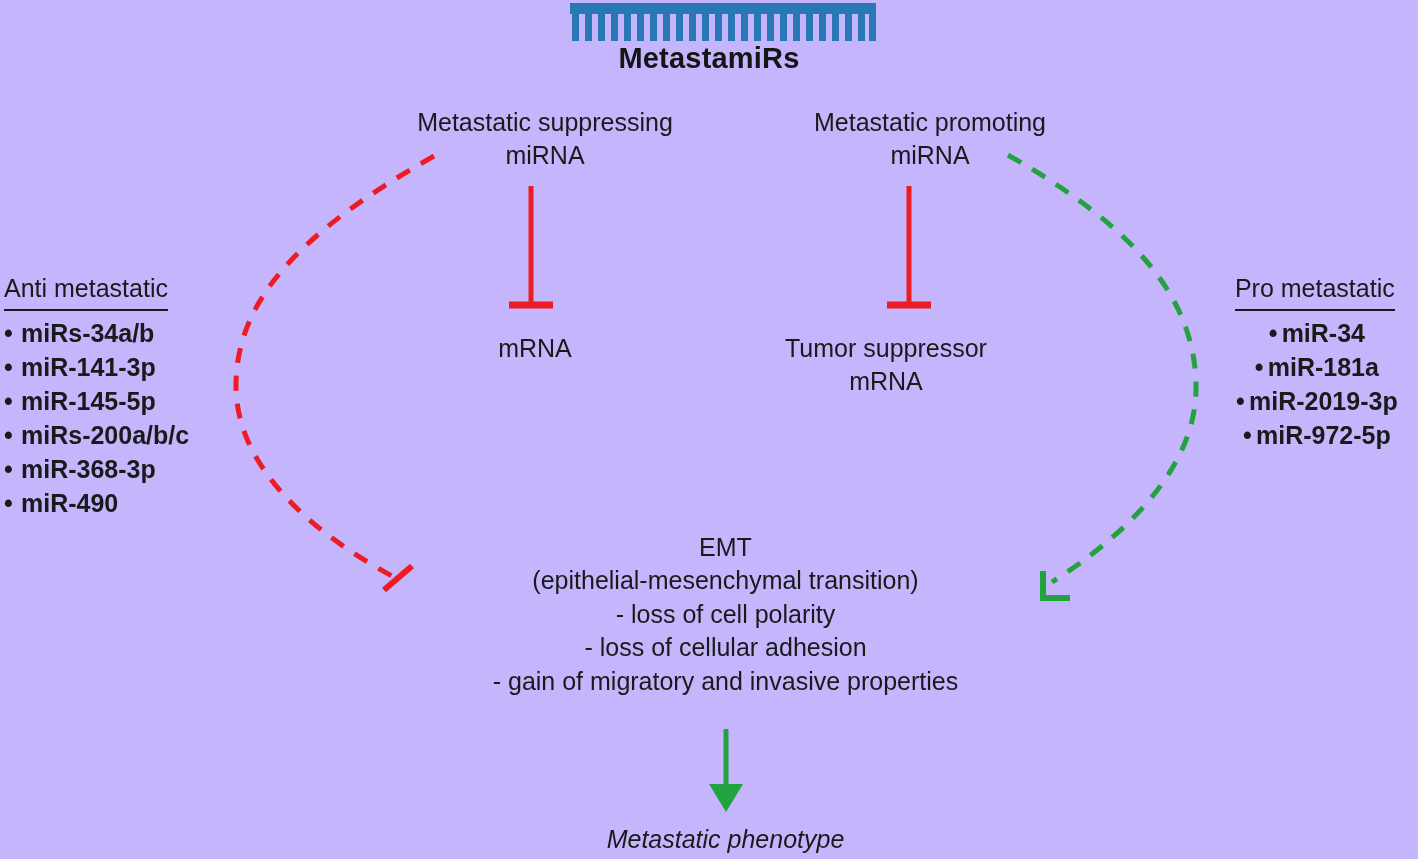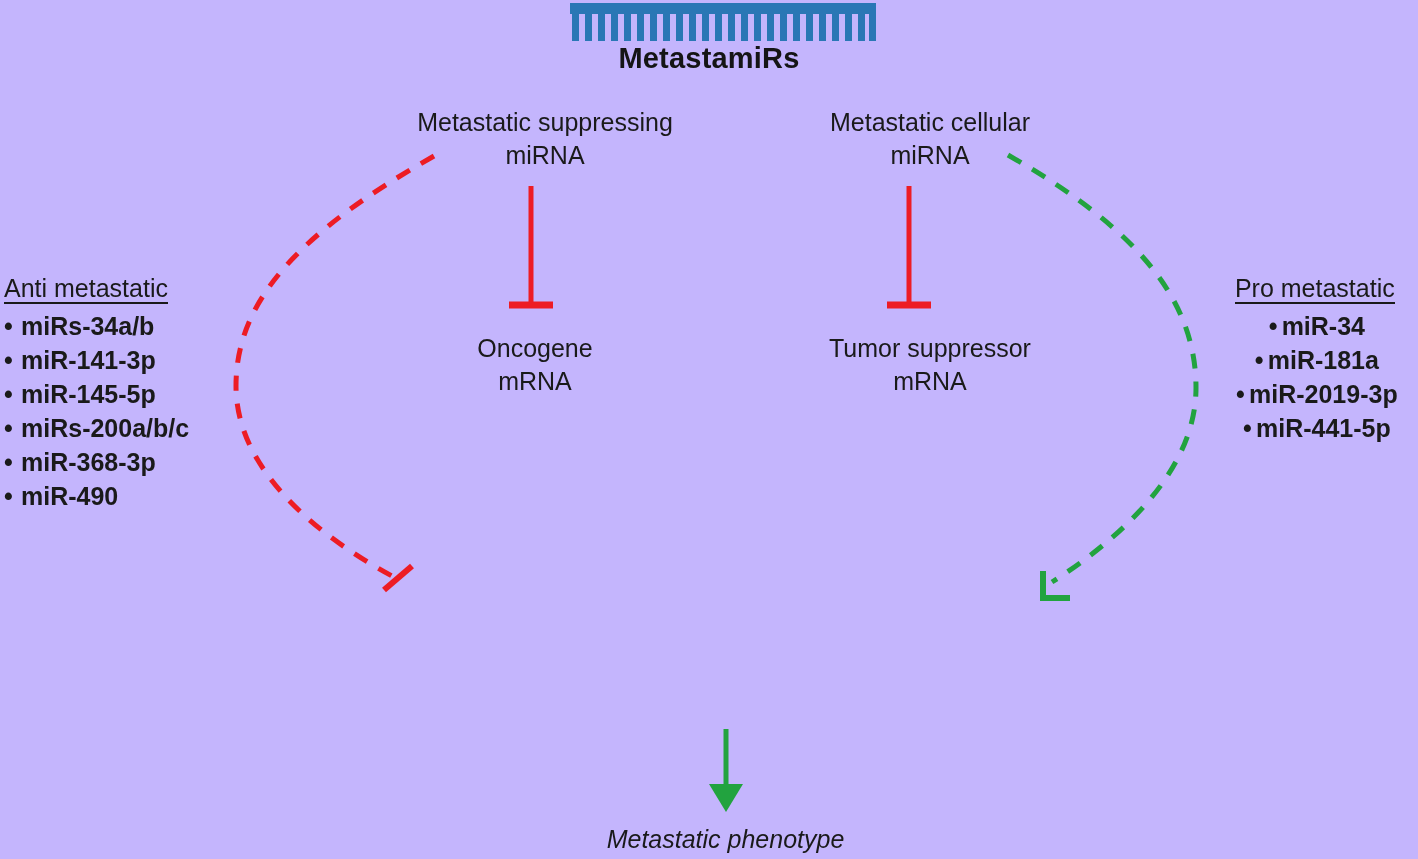--- a/index.html
+++ b/index.html
@@ -54,21 +54,21 @@
   .side-list {
     position: absolute;
     font-size: 25px;
     line-height: 1.0;
     color: #1a1a1a;
     white-space: nowrap;
   }
   .side-list .list-head {
     display: inline-block;
     border-bottom: 2px solid #1a1a1a;
-    padding-bottom: 1px;
+    padding-bottom: 8px;
     margin-bottom: 10px;
   }
   .side-list ul {
     list-style: none;
     margin: 0;
     padding: 0;
     font-weight: bold;
   }
   .side-list li {
     margin: 0 0 9px 0;
@@ -79,21 +79,21 @@
     display: inline-block;
     width: 17px;
   }
   #list-left  { left: 4px;  top: 276px; text-align: left; }
   #list-right { left: 1232px; top: 276px; text-align: center; }
 
   
   #node-suppressing { left: 355px;  top: 106px; width: 380px; }
   #node-promoting   { left: 740px;  top: 106px; width: 380px; }
   #node-oncogene    { left: 355px;  top: 332px; width: 360px; }
-  #node-tumorsupp   { left: 740px;  top: 332px; width: 380px; }
+  #node-tumorsupp   { left: 696px;  top: 332px; width: 380px; }
   #node-emt         { left: 353px;  top: 531px; width: 745px; }
   #node-phenotype   { left: 353px;  top: 823px; width: 745px; font-style: italic; }
 
   #node-emt .ln { line-height: 1.335; }
 </style>
 </head>
 <body>
 
 <div id="canvas">
 
@@ -162,34 +162,40 @@
   </svg>
 
   <div id="title">MetastamiRs</div>
 
   <div class="node" id="node-suppressing">
     <span class="ln">Metastatic suppressing</span>
     <span class="ln">miRNA</span>
   </div>
 
   <div class="node" id="node-promoting">
-    <span class="ln">Metastatic cellular</span>
+    <span class="ln">Metastatic promoting</span>
     <span class="ln">miRNA</span>
   </div>
 
   <div class="node" id="node-oncogene">
-    <span class="ln">Oncogene</span>
     <span class="ln">mRNA</span>
   </div>
 
   <div class="node" id="node-tumorsupp">
     <span class="ln">Tumor suppressor</span>
     <span class="ln">mRNA</span>
   </div>
 
+  <div class="node" id="node-emt">
+    <span class="ln">EMT</span>
+    <span class="ln">(epithelial-mesenchymal transition)</span>
+    <span class="ln">- loss of cell polarity</span>
+    <span class="ln">- loss of cellular adhesion</span>
+    <span class="ln">- gain of migratory and invasive properties</span>
+  </div>
 
   <div class="node" id="node-phenotype">
     <span class="ln">Metastatic phenotype</span>
   </div>
 
   <div class="side-list" id="list-left">
     <div><span class="list-head">Anti metastatic</span></div>
     <ul>
       <li><span class="bullet">•</span><span>miRs-34a/b</span></li>
       <li><span class="bullet">•</span><span>miR-141-3p</span></li>
@@ -199,17 +205,17 @@
       <li><span class="bullet">•</span><span>miR-490</span></li>
     </ul>
   </div>
 
   <div class="side-list" id="list-right">
     <div><span class="list-head">Pro metastatic</span></div>
     <ul>
       <li><span class="bullet">•</span><span>miR-34</span></li>
       <li><span class="bullet">•</span><span>miR-181a</span></li>
       <li><span class="bullet">•</span><span>miR-2019-3p</span></li>
-      <li><span class="bullet">•</span><span>miR-441-5p</span></li>
+      <li><span class="bullet">•</span><span>miR-972-5p</span></li>
     </ul>
   </div>
 
 </div>
 
 </body></html>

